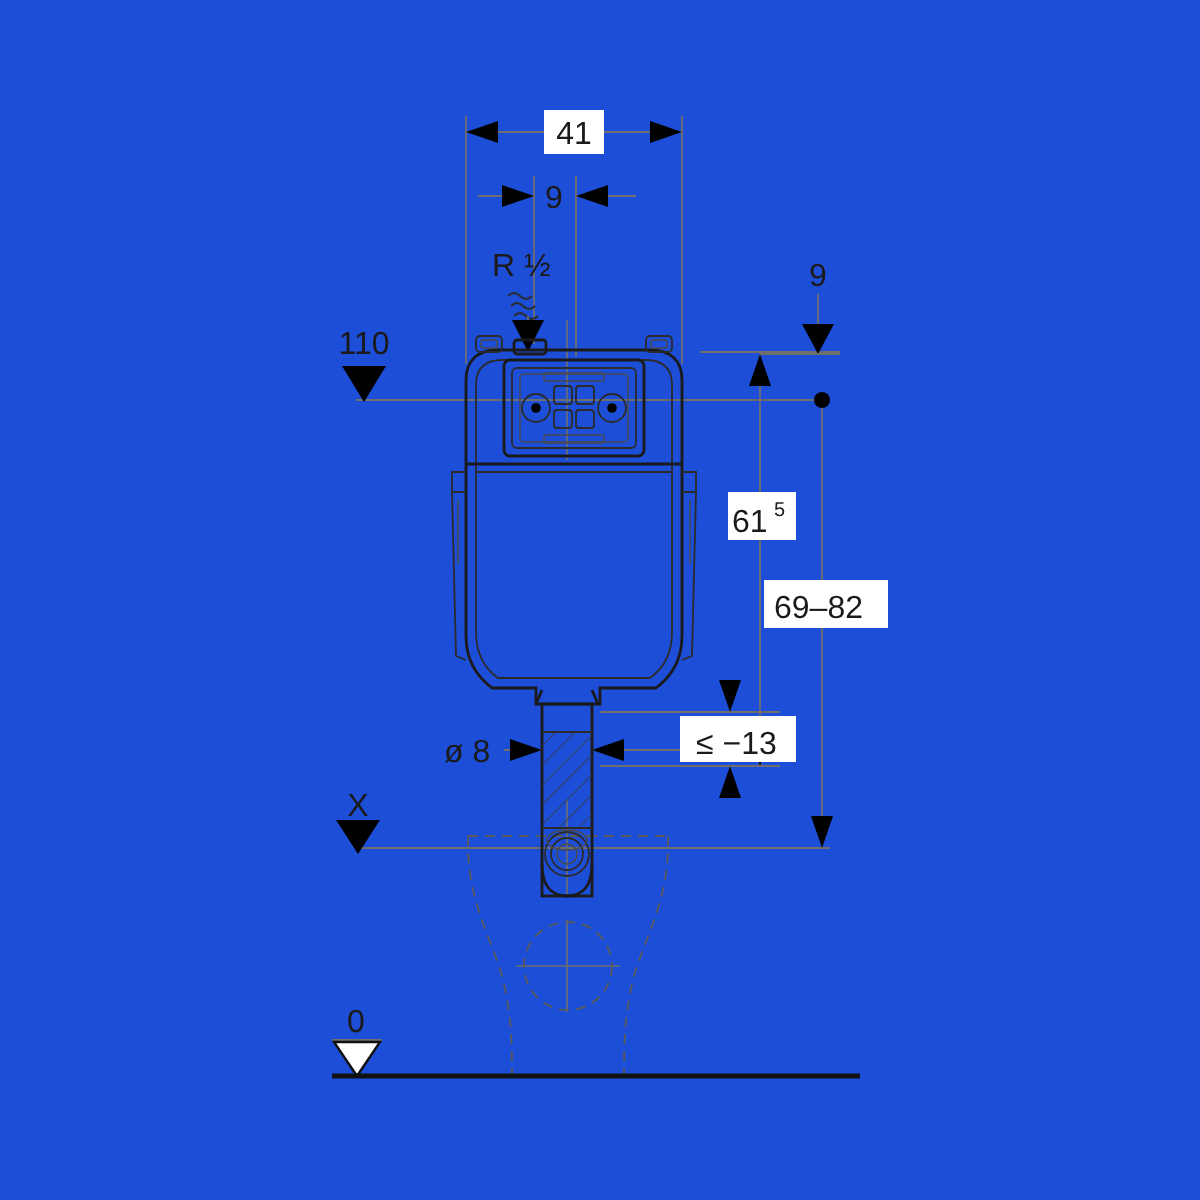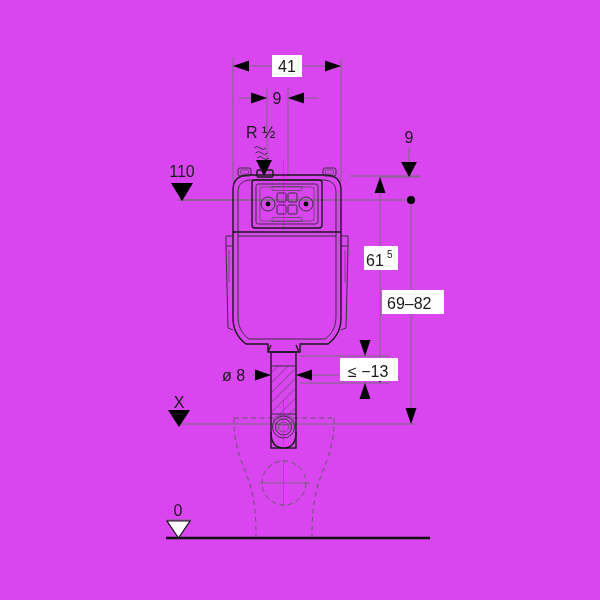--- a/index.html
+++ b/index.html
@@ -7,21 +7,21 @@
     padding: 0;
     background: #ffffff;
   }
   body {
     font-family: "Liberation Sans", sans-serif;
   }
   #drawing-root {
     position: relative;
     width: 600px;
     height: 600px;
-    background: #d946ef;
+    background: #1d4ed8;
     overflow: hidden;
   }
   svg.canvas {
     position: absolute;
     left: 0;
     top: 0;
     width: 600px;
     height: 600px;
     display: block;
   }

